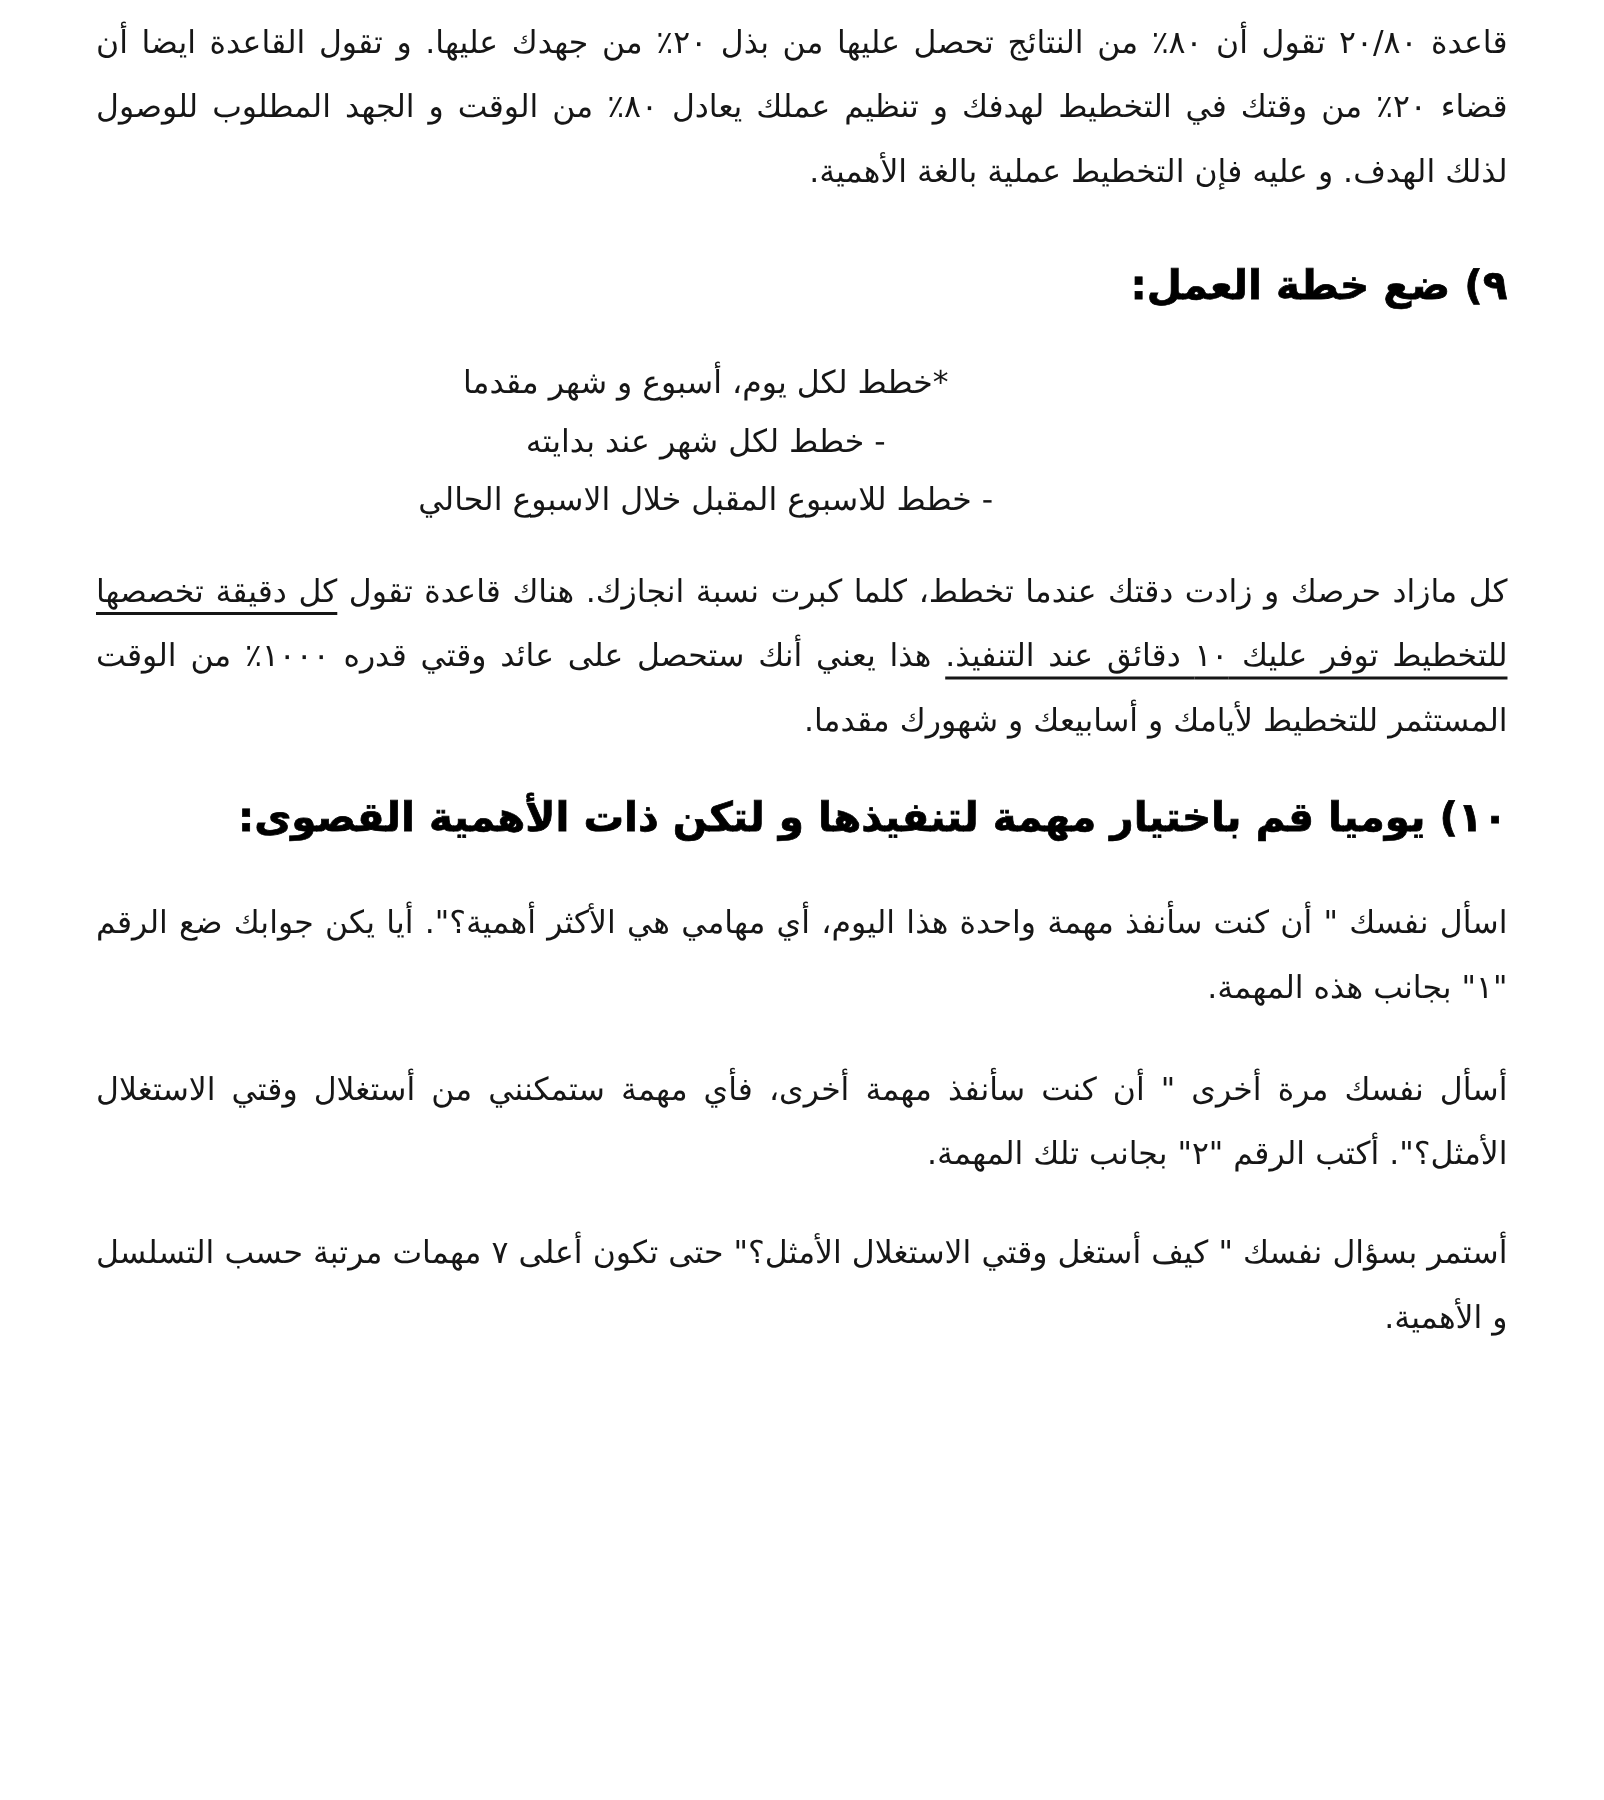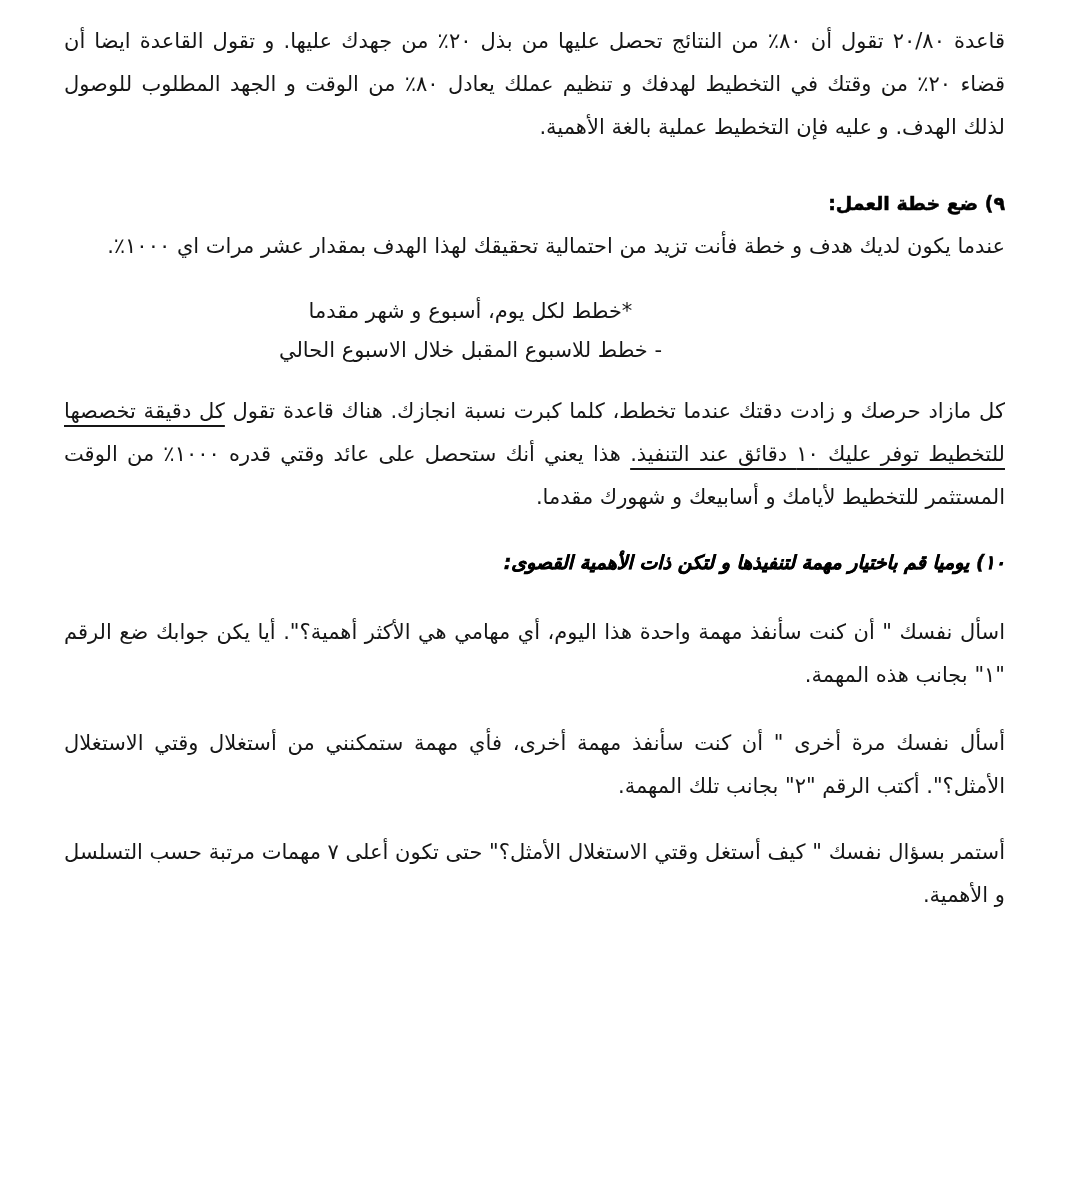--- a/index.html
+++ b/index.html
@@ -9,32 +9,32 @@
   }
   .page {
     position: relative;
     width: 1069px;
     min-height: 1200px;
     background: #ffffff;
     direction: rtl;
     font-family: "DejaVu Sans", sans-serif;
     color: #161616;
     box-sizing: border-box;
-    padding: 20px 64px 40px 64px;
+    padding: 7px 64px 40px 64px;
   }
   .para {
     font-size: 21px;
     line-height: 43px;
     text-align: justify;
     text-justify: inter-word;
     margin: 0;
     font-weight: normal;
   }
   .heading {
-    font-size: 19px;
+    font-size: 27px;
     line-height: 43px;
     font-weight: bold;
     -webkit-text-stroke: 0.5px #000000;
     color: #000000;
     margin: 0;
     text-align: right;
   }
   .single {
     text-align: right;
   }
@@ -43,45 +43,45 @@
   .plan-list {
     margin-top: 24px;
     padding-right: 128px;
     font-size: 21px;
     line-height: 39px;
     font-weight: normal;
     text-align: center;
   }
   .plan-list .item { white-space: nowrap; }
   .p-plan { margin-top: 20px; }
-  .h10 { margin-top: 22px; font-style: italic; }
+  .h10 { margin-top: 22px; }
   .p10 { margin-top: 0; }
   .q1 { margin-top: 27px; }
   .q2 { margin-top: 25px; }
   .q3 { margin-top: 23px; }
   .q4 { margin-top: 24px; }
   .u {
     text-decoration: underline;
     text-decoration-thickness: 2px;
     text-underline-offset: 7px;
   }
 </style>
 </head>
 <body>
 
 <div class="page">
 
   <p class="para p-intro">قاعدة ٢٠/٨٠ تقول أن ٨٠٪ من النتائج تحصل عليها من بذل ٢٠٪ من جهدك عليها. و تقول القاعدة ايضا أن قضاء ٢٠٪ من وقتك في التخطيط لهدفك و تنظيم عملك يعادل ٨٠٪ من الوقت و الجهد المطلوب للوصول لذلك الهدف. و عليه فإن التخطيط عملية بالغة الأهمية.</p>
 
   <p class="heading h9">٩) ضع خطة العمل:</p>
 
-  <p class="para single p9">عندما يكون لديك هدف و خطة فأنت تزيد من احتمالية تحقيقك لهذا الهدف بمقدار عشر مرات اي ١٠٠٠٪.</p>
 
   <div class="plan-list">
     <div class="item">*خطط لكل يوم، أسبوع و شهر مقدما</div>
+    <div class="item">- خطط لكل شهر عند بدايته</div>
     <div class="item">- خطط للاسبوع المقبل خلال الاسبوع الحالي</div>
   </div>
 
   <p class="para p-plan"><span>كل مازاد حرصك و زادت دقتك عندما تخطط، كلما كبرت نسبة انجازك. هناك قاعدة تقول </span><span class="u">كل دقيقة تخصصها للتخطيط توفر عليك ١٠ دقائق عند التنفيذ.</span><span> هذا يعني أنك ستحصل على عائد وقتي قدره ١٠٠٠٪ من الوقت المستثمر للتخطيط لأيامك و أسابيعك و شهورك مقدما.</span></p>
 
   <p class="heading h10">١٠) يوميا قم باختيار مهمة لتنفيذها و لتكن ذات الأهمية القصوى:</p>
 
 
   <p class="para q1">اسأل نفسك " أن كنت سأنفذ مهمة واحدة هذا اليوم، أي مهامي هي الأكثر أهمية؟". أيا يكن جوابك ضع الرقم "١" بجانب هذه المهمة.</p>
 

